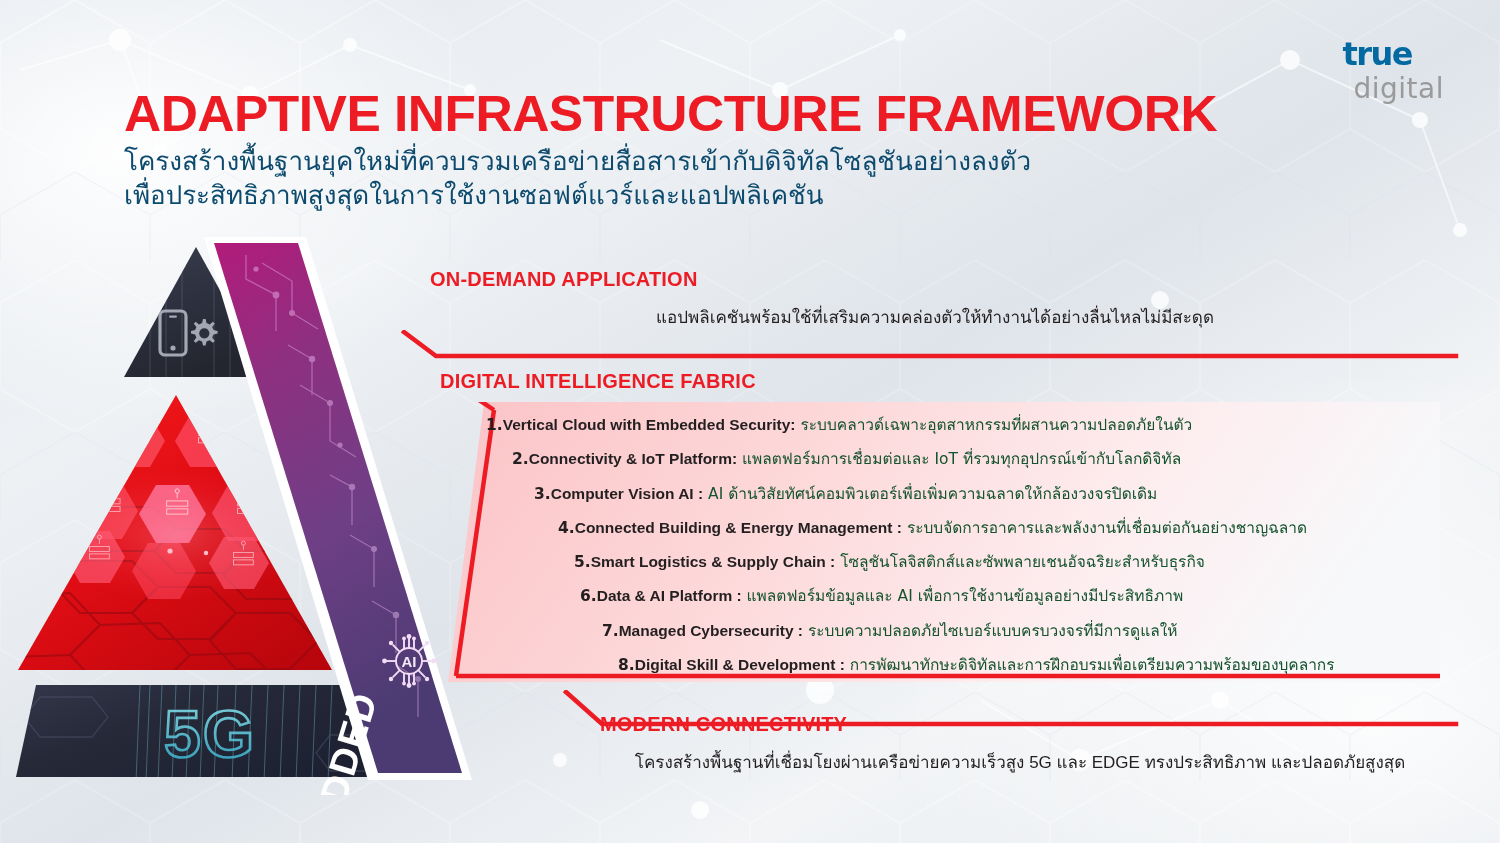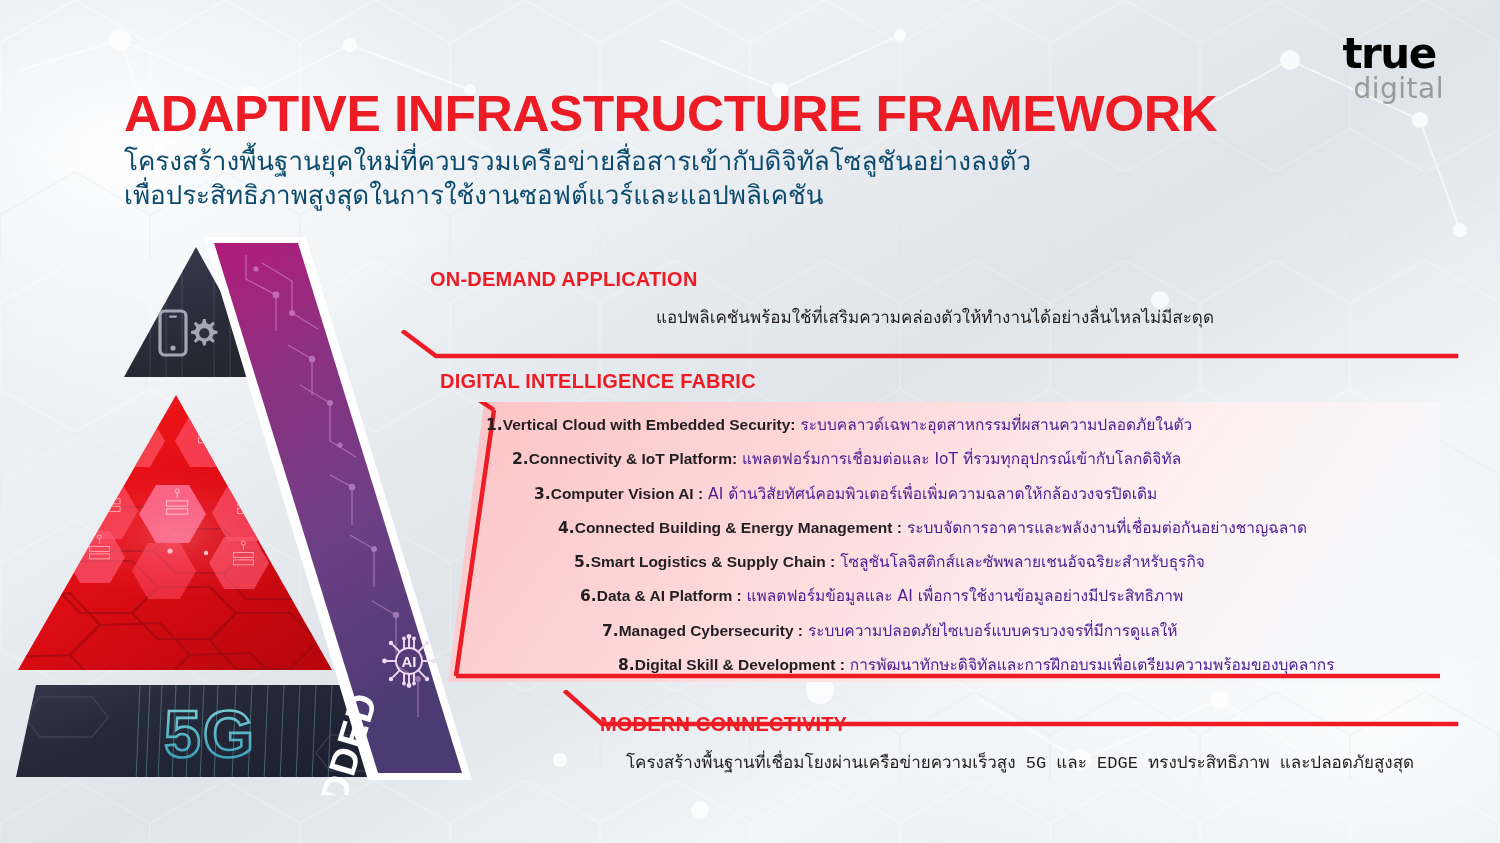--- a/index.html
+++ b/index.html
@@ -33,42 +33,42 @@
   }
   #subtitle {
     position:absolute; left:116px; top:144px;
     font-size:26px; line-height:34px; color:#0c4a6e; font-weight:500;
     font-family:"DejaVu Sans","Liberation Sans",sans-serif;
     white-space:pre-line;
     margin-left:8px;
   }
   #logo { position:absolute; right:56px; top:34px; text-align:left; }
   #logo-true {
-    font-size:42px; font-weight:bold; color:#000000;
+    font-size:32px; font-weight:bold; color:#0369a1;
     letter-spacing:-1.5px; line-height:40px;
     font-family:"DejaVu Sans","Liberation Sans",sans-serif;
   }
   #logo-digital {
     font-size:28px; color:#9a9a9a; letter-spacing:0.5px; line-height:30px;
     font-family:"DejaVu Sans","Liberation Sans",sans-serif;
     margin-left:11px;
   }
 
   
   #pyramid { position:absolute; left:0px; top:235px; width:580px; height:560px; z-index:6; }
 
   
   .sec-title {
     font-size:20px; font-weight:bold; color:#ed1c24;
     letter-spacing:0.2px; 
     font-family:"Liberation Sans","DejaVu Sans",sans-serif;
   }
   .sec-desc {
     font-size:17px; color:#231f20; text-align:center;
-    font-family:Liberation Mono, monospace;
+    font-family:Liberation Sans, sans-serif;
   }
 
   #sec-ondemand { position:absolute; left:430px; top:268px; width:1010px; z-index:7; }
   #sec-ondemand .sec-title { margin-bottom:12px; }
 
   #sec-modern { position:absolute; left:600px; top:713px; width:840px; z-index:7; }
   #sec-modern .sec-title { margin-bottom:12px; }
 
   #sec-fabric { position:absolute; left:440px; top:370px; width:1000px; z-index:7; }
   #sec-fabric .sec-title { margin-bottom:10px; }
@@ -81,21 +81,21 @@
     display:flex; flex-direction:column; justify-content:space-between;
     z-index:2;
   }
   .f-item {
     font-size:15.5px; line-height:17px; white-space:nowrap;
     font-family:"DejaVu Sans","Liberation Sans",sans-serif;
   }
   .f-num { font-weight:bold; color:#231f20; }
   .f-en  { font-weight:bold; color:#231f20;
            font-family:"Liberation Sans","DejaVu Sans",sans-serif;margin-top:44px; }
-  .f-th  { color:#4c1d95; }
+  .f-th  { color:#14532d; }
 
   
   .divider { position:absolute; z-index:8; }
 </style>
 </head>
 <body>
 
 <div id="bg-layer">
   <div id="bg-gradient"></div>
   <svg id="bg-hex" viewBox="0 0 1500 843" preserveAspectRatio="none">

